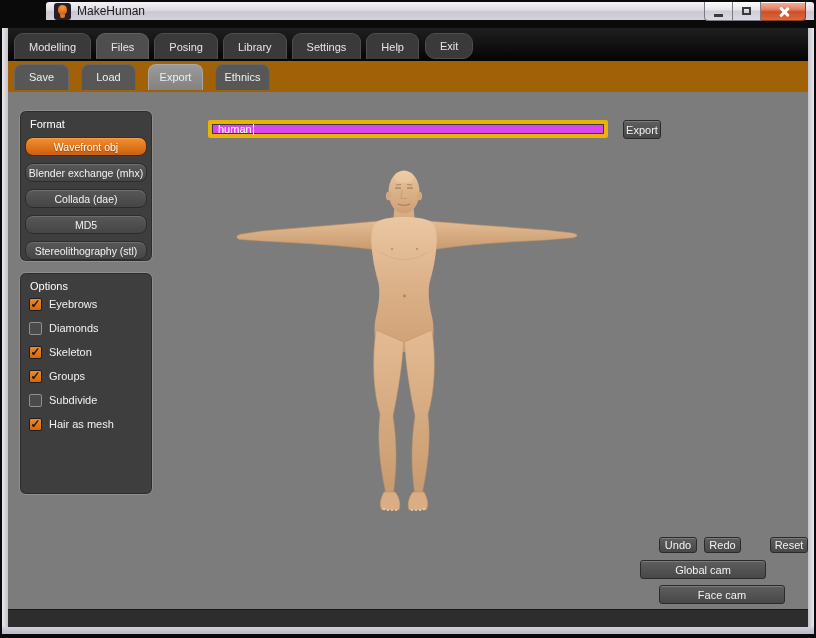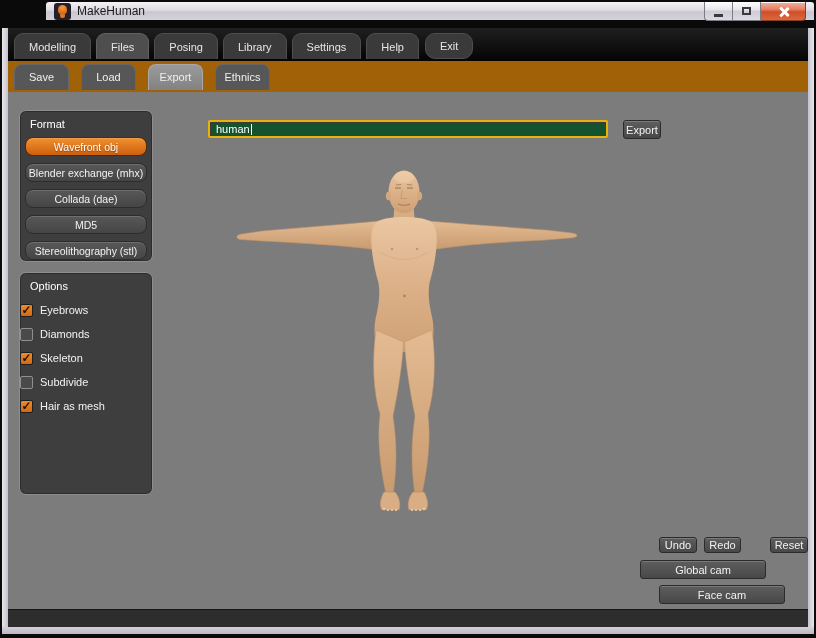--- a/index.html
+++ b/index.html
@@ -69,33 +69,33 @@
   #options-panel { left:11px; top:180px; width:134px; height:223px; }
 
   .fmt-btn { width:122px; height:19px; margin:0 auto 7px auto; display:flex; align-items:center;
     justify-content:center; font-size:10.5px; color:#f2f2f2; white-space:nowrap;
     background:linear-gradient(#585858,#454545); border:1px solid #2c2c2c; border-radius:8px;
     box-shadow:inset 0 1px 0 rgba(255,255,255,.14); cursor:default; }
   .fmt-btn.active { background:linear-gradient(#f2912f,#cd5f0d); border-color:#502a06;
     color:#fff; text-shadow:0 1px 1px rgba(70,30,0,.5); }
   .fmt-list { margin-top:7px; }
 
-  .cb-row { display:flex; align-items:center; height:24px; }
+  .cb-row { display:flex; align-items:flex-start; height:24px; padding-left:9px; }
   .cb-box { width:13px; height:13px; border-radius:2px; background:#4a4a4a;
     border:1px solid #909090; margin-right:7px; position:relative; flex:0 0 auto;
     display:flex; align-items:center; justify-content:center; }
   .cb-box.checked { background:linear-gradient(#f08a2a,#d2690f); border-color:#1f1f1f; }
   .cb-box.checked::after { content:"✓"; color:#201406; font-size:12px; font-weight:bold;
     line-height:1; margin-top:-1px; }
   .cb-label { font-size:11px; color:#f2f2f2; }
   .cb-list { margin-top:6px; }
 
   
   .filename-field { position:absolute; left:200px; top:28px; width:400px; height:18px;
-    background:#14532d; border:2px solid #eab308; border-radius:2px; display:flex;
+    background:#d946ef; border:4px solid #eab308; border-radius:2px; display:flex;
     align-items:center; padding-left:6px; box-shadow:inset 0 0 0 1px #3c3c3c; }
   .filename-text { font-size:11px; color:#fff; }
   .caret { width:1px; height:11px; background:#fff; margin-left:1px; }
 
   .gray-btn { display:flex; align-items:center; justify-content:center; font-size:11px;
     color:#f2f2f2; background:linear-gradient(#5e5e5e,#484848); border:1px solid #2b2b2b;
     border-radius:3px; box-shadow:inset 0 1px 0 rgba(255,255,255,.18); cursor:default; }
   #export-button { position:absolute; left:615px; top:28px; width:38px; height:19px; }
 
   
@@ -170,20 +170,24 @@
             <div class="cb-box checked"></div>
             <span class="cb-label">Eyebrows</span>
           </div>
           <div class="cb-row">
             <div class="cb-box"></div>
             <span class="cb-label">Diamonds</span>
           </div>
           <div class="cb-row">
             <div class="cb-box checked"></div>
             <span class="cb-label">Skeleton</span>
+          </div>
+          <div class="cb-row">
+            <div class="cb-box checked"></div>
+            <span class="cb-label">Groups</span>
           </div>
           <div class="cb-row">
             <div class="cb-box"></div>
             <span class="cb-label">Subdivide</span>
           </div>
           <div class="cb-row">
             <div class="cb-box checked"></div>
             <span class="cb-label">Hair as mesh</span>
           </div>
         </div>

